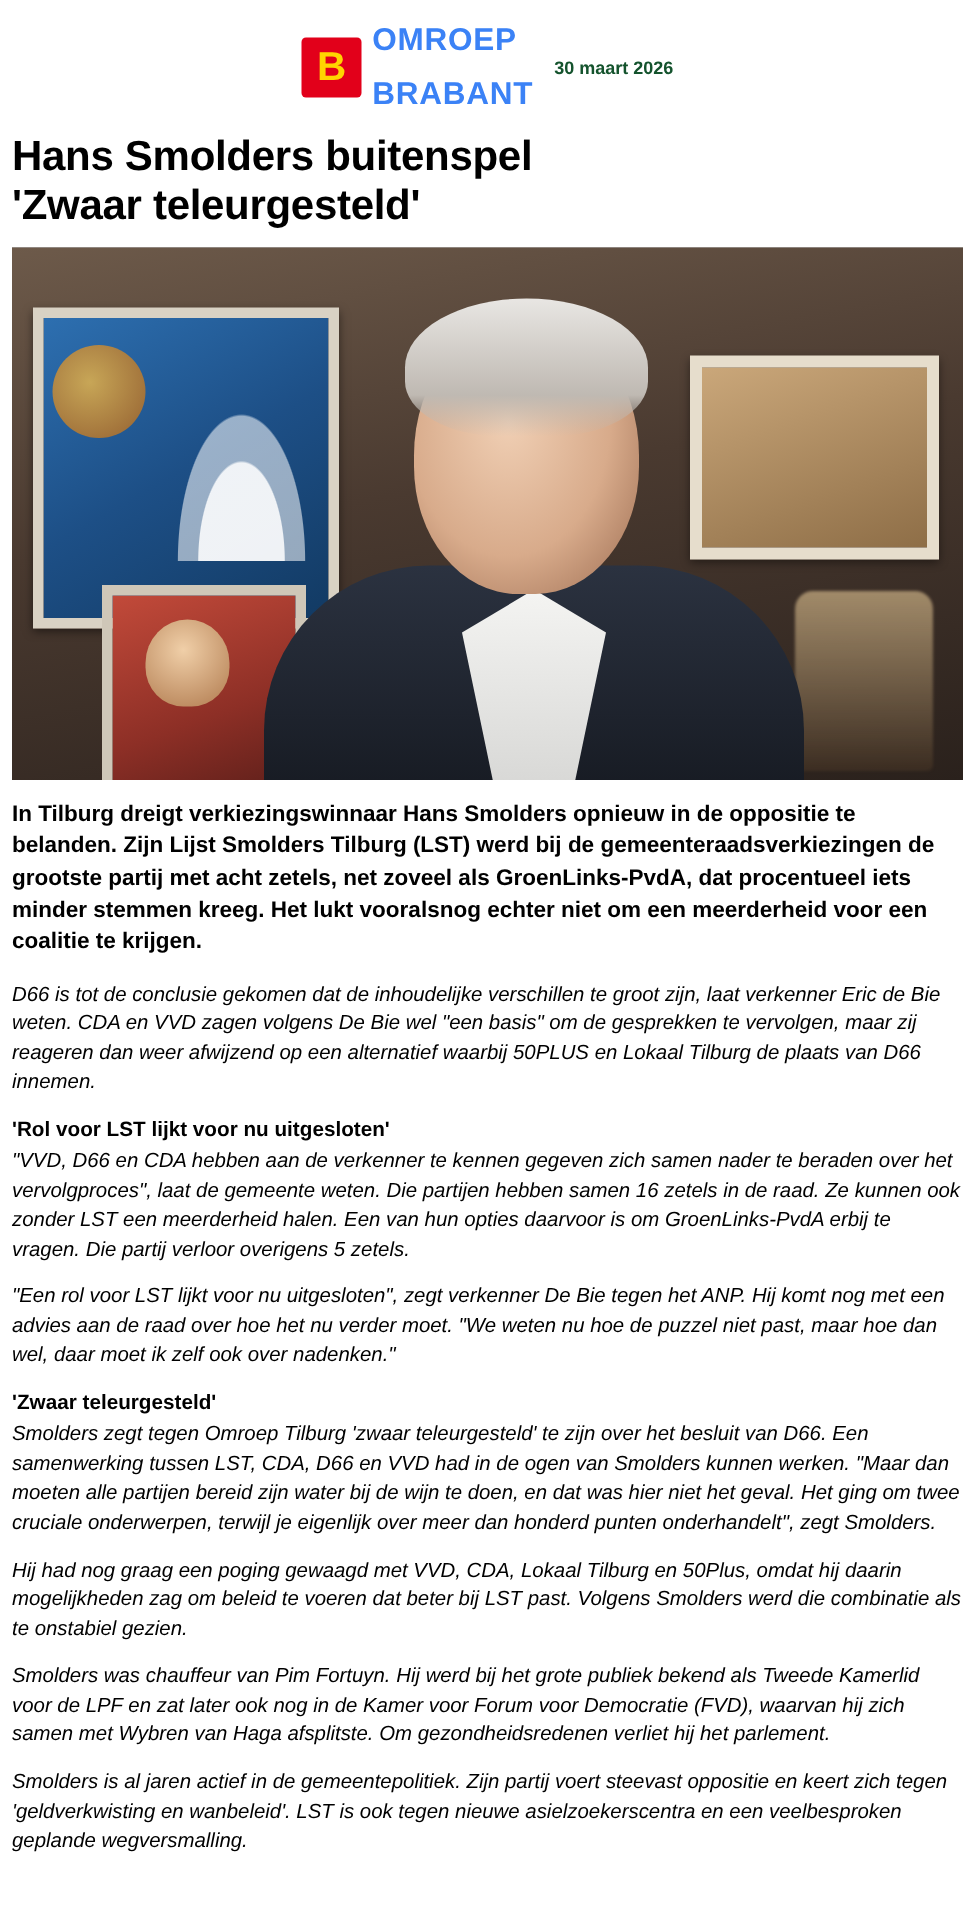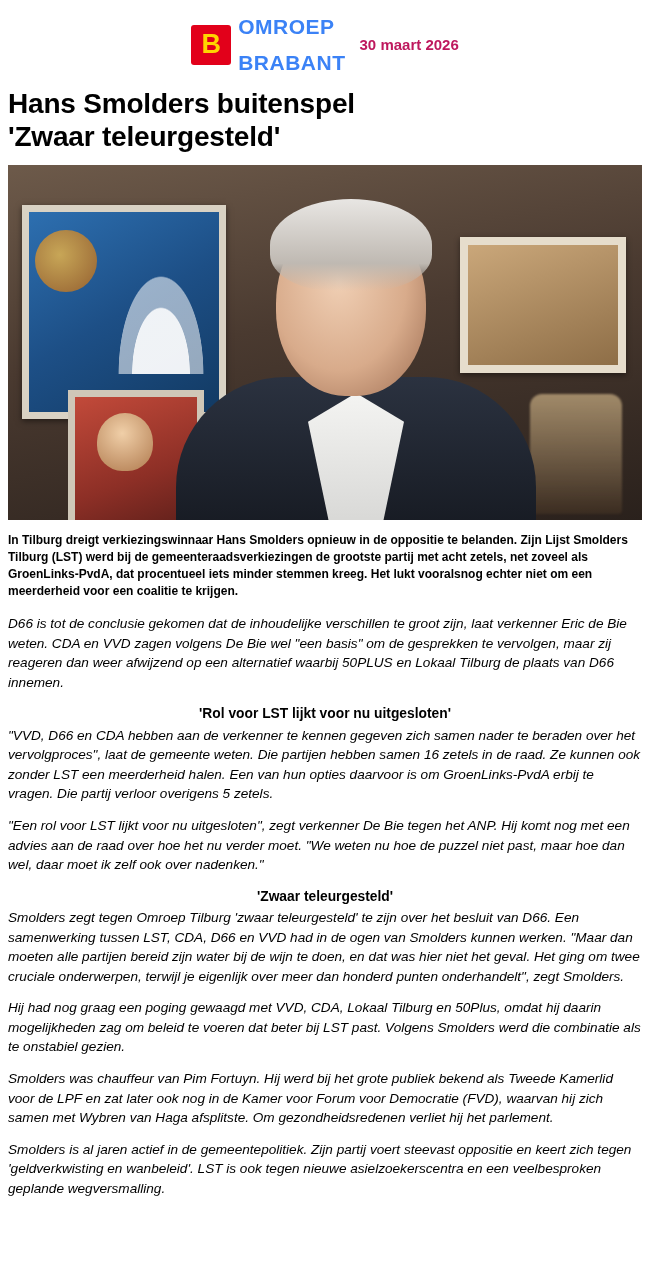--- a/index.html
+++ b/index.html
@@ -53,23 +53,23 @@
     line-height: 1.0;
   }
   .logo-words .w1, .logo-words .w2 {
     font-weight: bold;
     font-size: 21px;
     letter-spacing: 0.5px;
     color: #3b82f6;
   }
   .logo-words .w2 { margin-top: 15px; }
   .issue-date {
-    color: #be185d;
-    font-weight: bold;
-    font-size: 15px;
+    color: #14532d;
+    font-weight: bold;
+    font-size: 12px;
     white-space: nowrap;
   }
   
   .headline {
     text-align: left;
     font-size: 28px;
     font-weight: bold;
     line-height: 1.18;
     margin: 4px 0 12px 0;
     letter-spacing: -0.2px;
@@ -167,37 +167,36 @@
   }
   .ph-shirt {
     position: absolute;
     left: 300px; top: 228px;
     width: 96px; height: 130px;
     background: linear-gradient(180deg, #f4f4f2, #d8d8d6);
     clip-path: polygon(50% 0%, 100% 22%, 78% 100%, 22% 100%, 0% 22%);
   }
   
   .lead {
-    font-size: 12px;
+    font-size: 15px;
     font-weight: bold;
     line-height: 1.42;
     margin: 0 0 14px 0;
   }
   p.body {
     font-size: 13.6px;
     line-height: 1.44;
     margin: 0 0 12px 0;
     font-style: italic;
   }
   .subhead {
     font-size: 13.8px;
     font-weight: bold;
     line-height: 1.4;
     margin: 0 0 2px 0;
-    text-align: center;
   }
 </style>
 </head>
 <body>
 
 <div class="page">
 
   <div class="masthead">
     <div class="logo">
       <div class="logo-mark">

